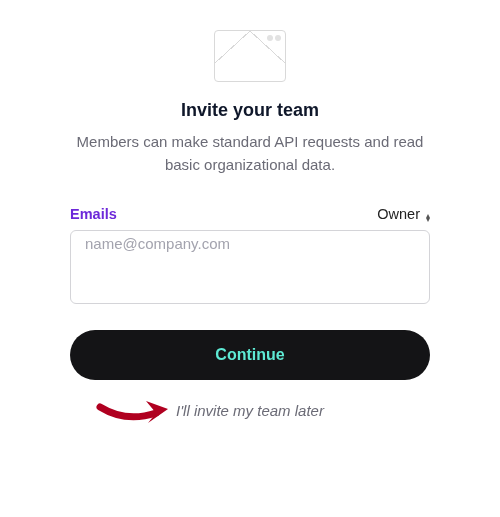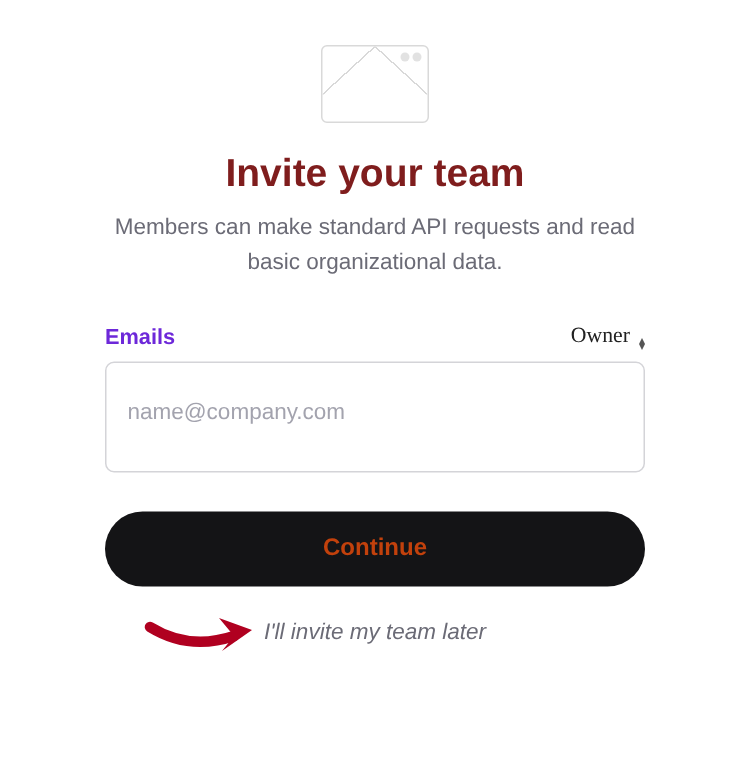--- a/index.html
+++ b/index.html
@@ -42,23 +42,23 @@
       top: 4px; right: 4px;
       display: flex;
       gap: 2px;
     }
     .envelope-dots span {
       width: 6px; height: 6px;
       border-radius: 50%;
       background: #e2e2e2;
     }
     .title {
-      font-size: 26px;
+      font-size: 18px;
       font-weight: 700;
-      color: #7f1d1d;
+      color: #0f172a;
       text-align: center;
       margin-bottom: 10px;
     }
     .subtitle {
       font-size: 15px;
       color: #6b6b76;
       text-align: center;
       line-height: 1.5;
       max-width: 360px;
       margin-bottom: 30px;
@@ -76,52 +76,51 @@
       font-weight: 700;
       color: #6d28d9;
     }
     .role-select {
       display: inline-flex;
       align-items: flex-end;
       gap: 6px;
       font-size: 14.5px;
       color: #222;
       cursor: pointer;
-      font-family: Liberation Serif, serif;
     }
     .sort-caret {
       display: inline-flex;
       flex-direction: column;
       line-height: 4px;
       font-size: 8px;
       color: #555;
     }
     .emails-input {
       width: 100%;
       max-width: 360px;
       height: 74px;
       border: 1px solid #d4d4d8;
       border-radius: 6px;
-      padding: 24px 14px;
+      padding: 4px 14px;
       font-size: 15px;
       color: #222;
       resize: none;
       outline: none;
       font-family: inherit;
     }
     .emails-input::placeholder {
       color: #a3a3ae;
     }
     .continue-btn {
       width: 100%;
       max-width: 360px;
       height: 50px;
       margin-top: 26px;
       background: #141416;
-      color: #c2410c;
+      color: #5eead4;
       border: none;
       border-radius: 26px;
       font-size: 16px;
       font-weight: 700;
       cursor: pointer;
     }
     .skip-row {
       margin-top: 22px;
       width: 100%;
       max-width: 360px;

